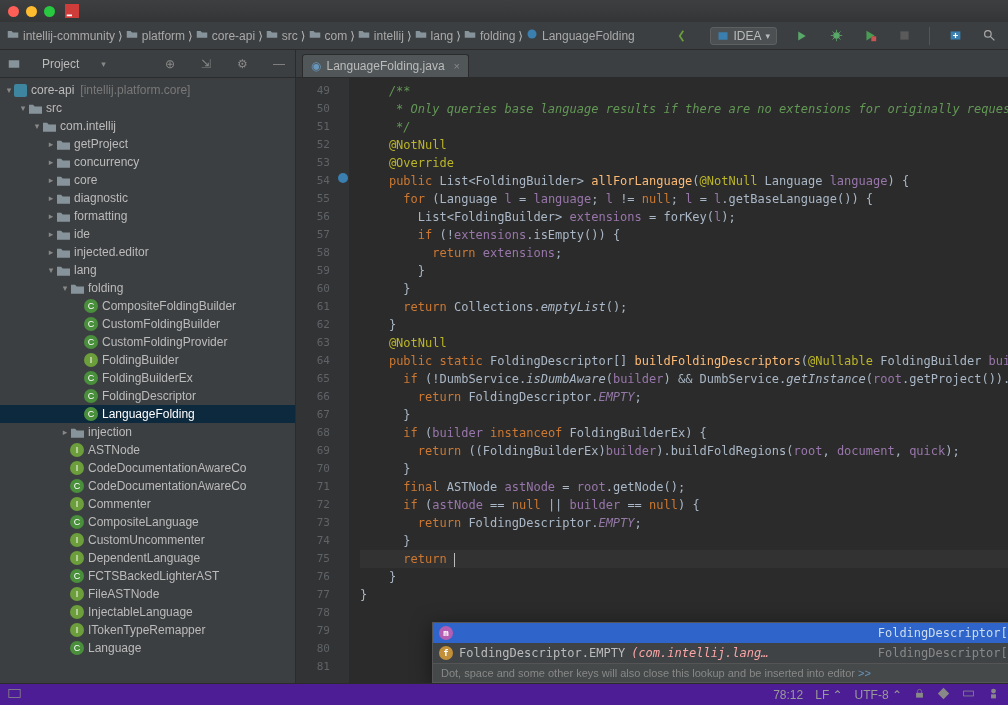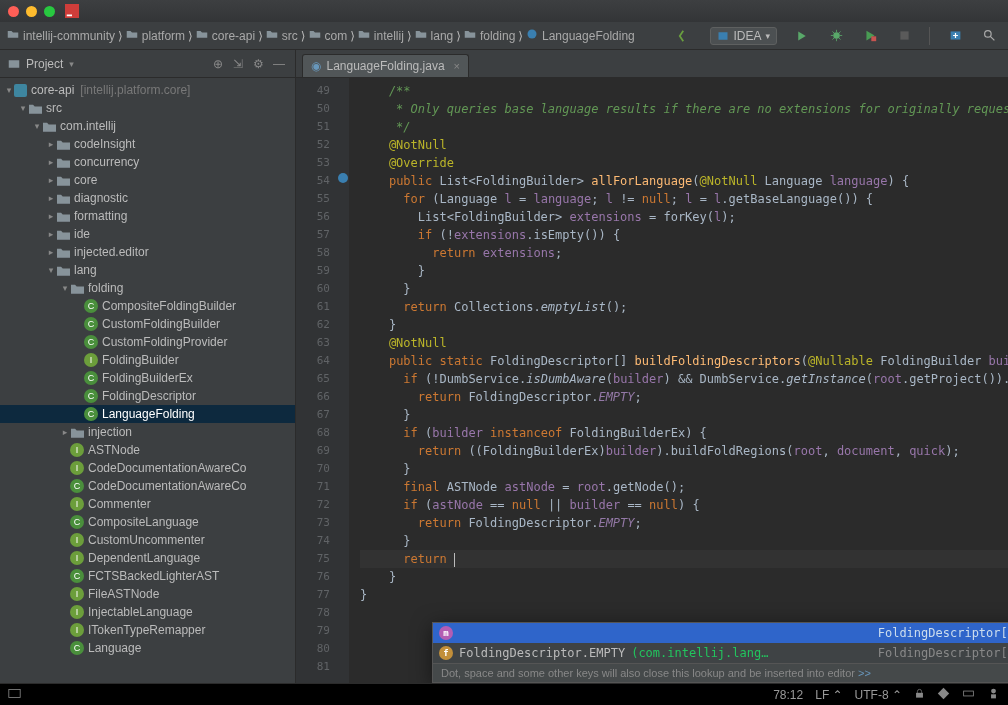--- a/index.html
+++ b/index.html
@@ -57,21 +57,21 @@
   border-right: 1px solid #2b2b2b;
   display: flex;
   flex-direction: column;
 }
 .sidebar-hdr {
   height: 28px;
   display: flex;
   align-items: center;
   padding: 0 8px;
   border-bottom: 1px solid #2b2b2b;
-  gap: 6px;
+  gap: 22px;
 }
 .sidebar-hdr .title { font-weight: normal; }
 .sidebar-hdr .spacer { flex:1; }
 .sidebar-hdr .ico { width:14px; height:14px; color:#888; cursor: pointer; }
 .tree { flex:1; overflow: hidden; padding: 3px 0; }
 .tree-row {
   height: 18px;
   display: flex;
   align-items: center;
   white-space: nowrap;
@@ -124,21 +124,21 @@
 .popup-row.sel { background:#2f65ca; color:#fff;}
 .p-icon { width:14px; height:14px; border-radius:50%; display:inline-flex; align-items:center; justify-content:center; font-size:9px; font-weight:bold;}
 .p-icon.m { background:#b35db3; color:#fff;}
 .p-icon.f { background:#c28f3a; color:#fff;}
 .p-right { margin-left:auto; color:#888;}
 .popup-row.sel .p-right { color:#cde;}
 .popup-hint { padding:3px 8px; background:#45494a; color:#888; font-family:"Helvetica Neue",Arial,sans-serif; font-size:11px; border-top:1px solid #555;}
 .popup-hint a { color:#6896bb; text-decoration:none;}
 
 
-.status { height:22px; background:#000000; border-top:1px solid #2b2b2b; display:flex; align-items:center; padding:0 8px; gap:12px; color:#999;}
+.status { height:22px; background:#4c1d95; border-top:1px solid #2b2b2b; display:flex; align-items:center; padding:0 8px; gap:12px; color:#999;}
 .status .r { margin-left:auto; display:flex; gap:12px; align-items:center;}
 
 
 .svg-folder { fill:#87939a; }
 </style>
 </head>
 <body>
 
 <div class="titlebar">
   <div class="traffic">
@@ -310,21 +310,21 @@
           </span>
           <span>com.intellij</span>
         </div>
         <div class="tree-row" style="padding-left: 46px;">
           <span class="arrow">▸</span>
           <span class="ticon folder">
             <svg width="13" height="11" viewBox="0 0 16 13">
               <path d="M0 2h5l2 2h9v9H0z" class="svg-folder"></path>
             </svg>
           </span>
-          <span>codeInsight</span>
+          <span>getProject</span>
         </div>
         <div class="tree-row" style="padding-left: 46px;">
           <span class="arrow">▸</span>
           <span class="ticon folder">
             <svg width="13" height="11" viewBox="0 0 16 13">
               <path d="M0 2h5l2 2h9v9H0z" class="svg-folder"></path>
             </svg>
           </span>
           <span>concurrency</span>
         </div>
@@ -548,21 +548,21 @@
       <div class="code mono" id="code"><div><span class="c-cmt">    /**</span></div><div><span class="c-cmt">     * Only queries base language results if there are no extensions for originally requested</span></div><div><span class="c-cmt">     */</span></div><div><span class="c-ann">    @NotNull</span></div><div><span class="c-ann">    @Override</span></div><div><span class="">    </span><span class="c-kw">public </span><span class="c-type">List&lt;FoldingBuilder&gt; </span><span class="c-mth">allForLanguage</span><span class="">(</span><span class="c-ann">@NotNull</span><span class="c-type"> Language </span><span class="c-var">language</span><span class="">) {</span></div><div><span class="">      </span><span class="c-kw">for </span><span class="c-type">(Language </span><span class="c-var">l</span><span class=""> = </span><span class="c-var">language</span><span class="">; </span><span class="c-var">l</span><span class=""> != </span><span class="c-kw">null</span><span class="">; </span><span class="c-var">l</span><span class=""> = </span><span class="c-var">l</span><span class="">.getBaseLanguage()) {</span></div><div><span class="c-type">        List&lt;FoldingBuilder&gt; </span><span class="c-var">extensions</span><span class=""> = forKey(</span><span class="c-var">l</span><span class="">);</span></div><div><span class="">        </span><span class="c-kw">if </span><span class="">(!</span><span class="c-var">extensions</span><span class="">.isEmpty()) {</span></div><div><span class="">          </span><span class="c-kw">return </span><span class="c-var">extensions</span><span class="">;</span></div><div><span class="">        }</span></div><div><span class="">      }</span></div><div><span class="">      </span><span class="c-kw">return </span><span class="c-type">Collections.</span><span class="c-it">emptyList</span><span class="">();</span></div><div><span class="">    }</span></div><div><span class=""></span></div><div><span class="c-ann">    @NotNull</span></div><div><span class="">    </span><span class="c-kw">public static </span><span class="c-type">FoldingDescriptor[] </span><span class="c-mth">buildFoldingDescriptors</span><span class="">(</span><span class="c-ann">@Nullable</span><span class="c-type"> FoldingBuilder </span><span class="c-var">builder</span></div><div><span class="">      </span><span class="c-kw">if </span><span class="">(!DumbService.</span><span class="c-it">isDumbAware</span><span class="">(</span><span class="c-var">builder</span><span class="">) &amp;&amp; DumbService.</span><span class="c-it">getInstance</span><span class="">(</span><span class="c-var">root</span><span class="">.getProject()).isDu</span></div><div><span class="">        </span><span class="c-kw">return </span><span class="">FoldingDescriptor.</span><span class="c-fld c-it">EMPTY</span><span class="">;</span></div><div><span class="">      }</span></div><div><span class=""></span></div><div><span class="">      </span><span class="c-kw">if </span><span class="">(</span><span class="c-var">builder</span><span class=""> </span><span class="c-kw">instanceof </span><span class="">FoldingBuilderEx) {</span></div><div><span class="">        </span><span class="c-kw">return </span><span class="">((FoldingBuilderEx)</span><span class="c-var">builder</span><span class="">).buildFoldRegions(</span><span class="c-var">root</span><span class="">, </span><span class="c-var">document</span><span class="">, </span><span class="c-var">quick</span><span class="">);</span></div><div><span class="">      }</span></div><div><span class="">      </span><span class="c-kw">final </span><span class="c-type">ASTNode </span><span class="c-var">astNode</span><span class=""> = </span><span class="c-var">root</span><span class="">.getNode();</span></div><div><span class="">      </span><span class="c-kw">if </span><span class="">(</span><span class="c-var">astNode</span><span class=""> == </span><span class="c-kw">null </span><span class="">|| </span><span class="c-var">builder</span><span class=""> == </span><span class="c-kw">null</span><span class="">) {</span></div><div><span class="">        </span><span class="c-kw">return </span><span class="">FoldingDescriptor.</span><span class="c-fld c-it">EMPTY</span><span class="">;</span></div><div><span class="">      }</span></div><div><span class=""></span></div><div class="caret-line"><span class="">      </span><span class="c-kw">return </span><span class="caret"></span></div><div><span class="">    }</span></div><div><span class="">}</span></div><div><span class=""></span></div></div>
 
       <div class="popup" id="popup">
           <div class="popup-row sel">
             <span class="p-icon m">m</span>
             <span class="p-right">FoldingDescriptor[]</span>
           </div>
           <div class="popup-row">
             <span class="p-icon f">f</span>
             <span>FoldingDescriptor.EMPTY</span>
-            <span style="color: #22c55e;"> (com.intellij.lang…</span>
+            <span style="color: #fca5a5; font-style: italic;"> (com.intellij.lang…</span>
             <span class="p-right">FoldingDescriptor[]</span>
           </div>
           <div class="popup-hint">Dot, space and some other keys will also close this lookup and be inserted into editor  <a href="#">&gt;&gt;</a></div>
         </div>
     </div>
   </div>
 </div>
 
 <div class="status">
   <span><svg width="13" height="13" viewBox="0 0 16 16">

